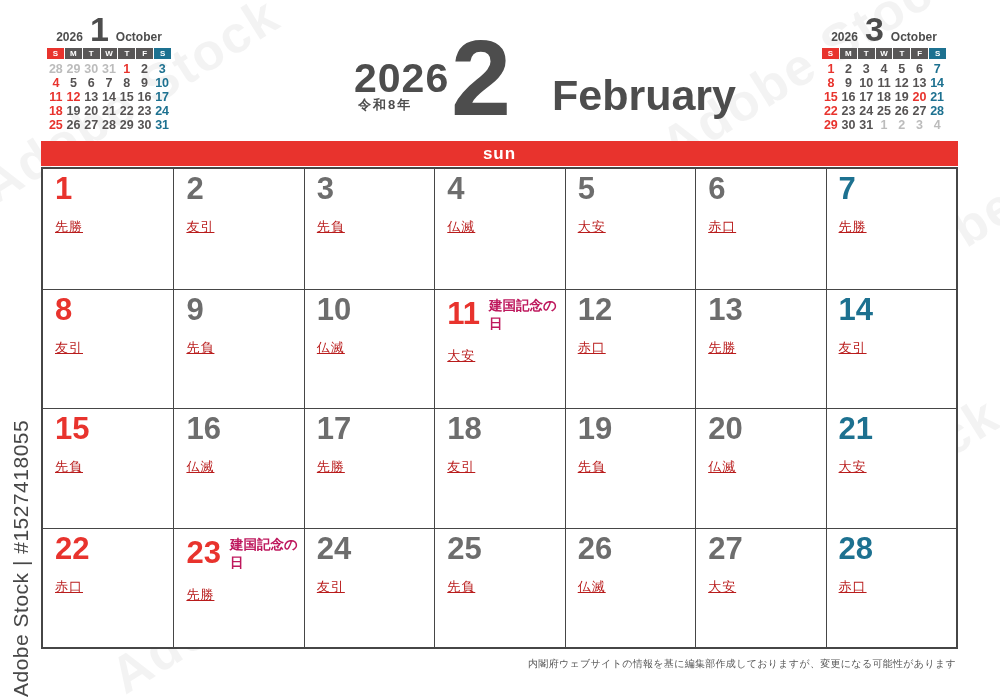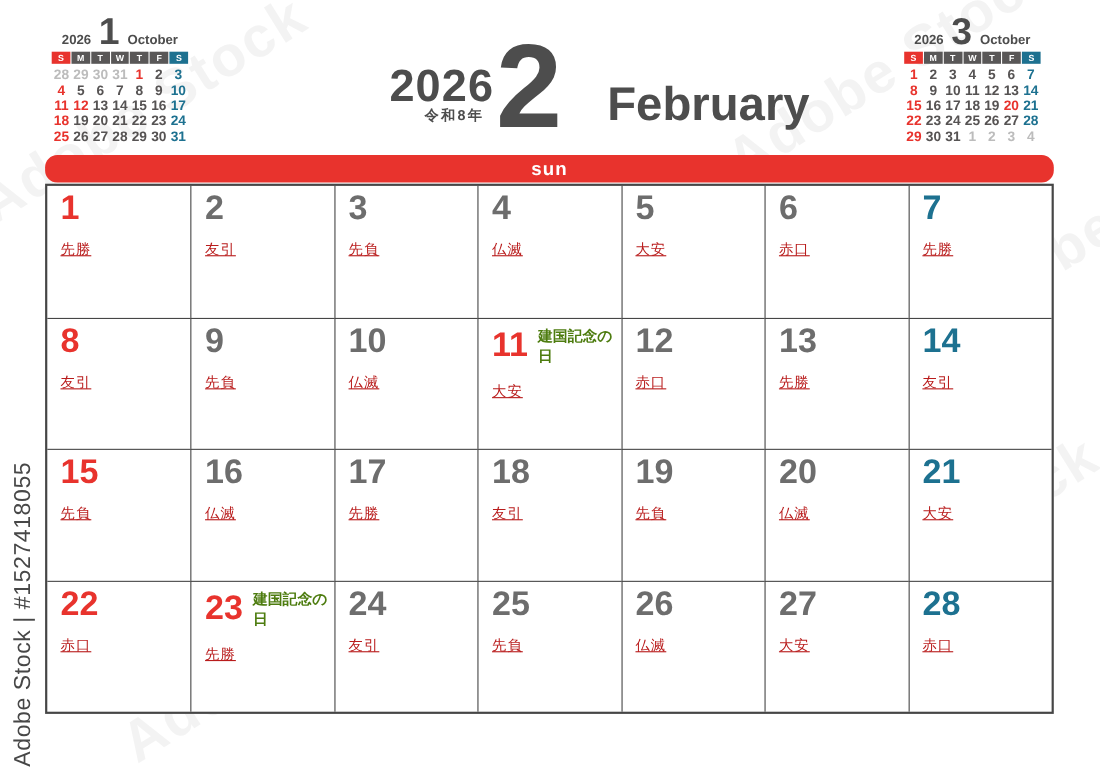--- a/index.html
+++ b/index.html
@@ -31,36 +31,36 @@
   .mini-year,.mini-name{font-size:12px;font-weight:700;color:#4d4d4d;}
   .mini-num{font-size:34px;font-weight:700;color:#4d4d4d;line-height:26px;margin:0 7px;}
   .mini-dow{display:flex;gap:1px;margin-bottom:3px;}
   .mini-hbox{flex:1;height:11px;color:#fff;font-size:8px;font-weight:700;
     display:flex;align-items:center;justify-content:center;}
   .mini-grid{display:grid;grid-template-columns:repeat(7,1fr);}
   .mini-day{font-size:12.5px;font-weight:700;text-align:center;line-height:14px;}
   
   .hdr{position:absolute;left:0;top:0;width:1000px;height:135px;}
   .hdr-year{position:absolute;left:354px;top:55px;font-size:41px;font-weight:700;letter-spacing:1px;}
-  .hdr-era{position:absolute;left:386px;top:96px;font-size:13px;font-weight:700;letter-spacing:2px;}
+  .hdr-era{position:absolute;left:358px;top:96px;font-size:13px;font-weight:700;letter-spacing:2px;}
   .hdr-big{position:absolute;left:451px;top:24px;font-size:108px;font-weight:700;line-height:1;}
   .hdr-month{position:absolute;left:552px;top:71px;font-size:43px;font-weight:700;}
   
   .main-cal{position:absolute;left:41px;top:141px;width:917px;}
   .dow-row{display:flex;gap:2px;height:25px;margin-bottom:1px;}
   .dow-cell{flex:1;color:#fff;font-size:17px;font-weight:700;letter-spacing:1px;
-    display:flex;align-items:center;justify-content:center;border-radius:11px;}
+    display:flex;align-items:center;justify-content:center;}
   .grid{display:grid;grid-template-columns:repeat(7,1fr);border:2px solid #464646;background:#fff;}
   .day-cell{height:119.5px;border-left:1.5px solid #464646;border-top:1.5px solid #464646;
     padding:4px 0 0 12px;box-sizing:border-box;}
   .day-cell.first-col{border-left:none}
   .day-cell.first-row{border-top:none}
   .day-head{display:flex;align-items:center;}
   .day-num{font-size:31px;font-weight:700;line-height:31px;}
-  .holiday{font-size:13.5px;font-weight:700;color:#4d7c0f;margin-left:9px;padding-top:3px;}
+  .holiday{font-size:13.5px;font-weight:700;color:#be185d;margin-left:9px;padding-top:3px;}
   .rokuyo{font-size:13px;color:#b91c1c;margin-top:14px;letter-spacing:1px;text-decoration:underline;}
   
   .footer-note{position:absolute;right:44px;top:657px;font-size:10px;color:#595959;letter-spacing:.3px;}
 </style>
 </head>
 <body>
 
 <div class="page">
 
   <div class="wm-diag d1">Adobe Stock</div>
@@ -357,14 +357,15 @@
         </div>
         <div class="day-cell">
           <div class="day-head">
             <span class="day-num tone-teal">28</span>
           </div>
           <div class="rokuyo">赤口</div>
         </div>
       </div>
   </div>
 
+  <div class="footer-note">内閣府ウェブサイトの情報を基に編集部作成しておりますが、変更になる可能性があります</div>
 
 </div>
 
 </body></html>

